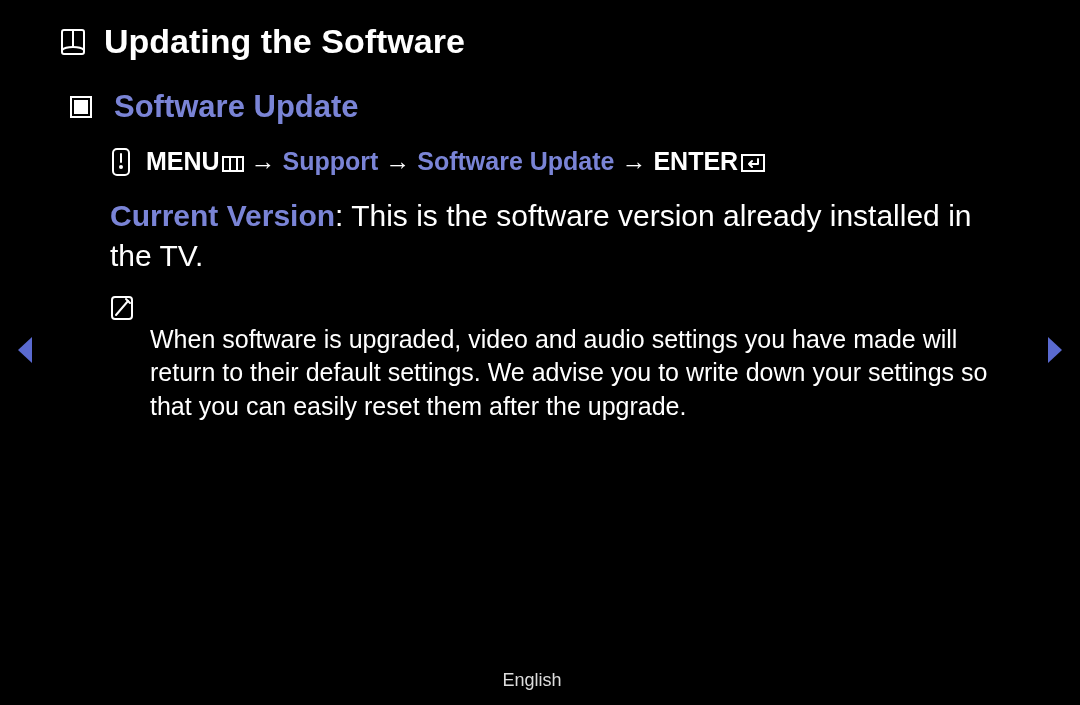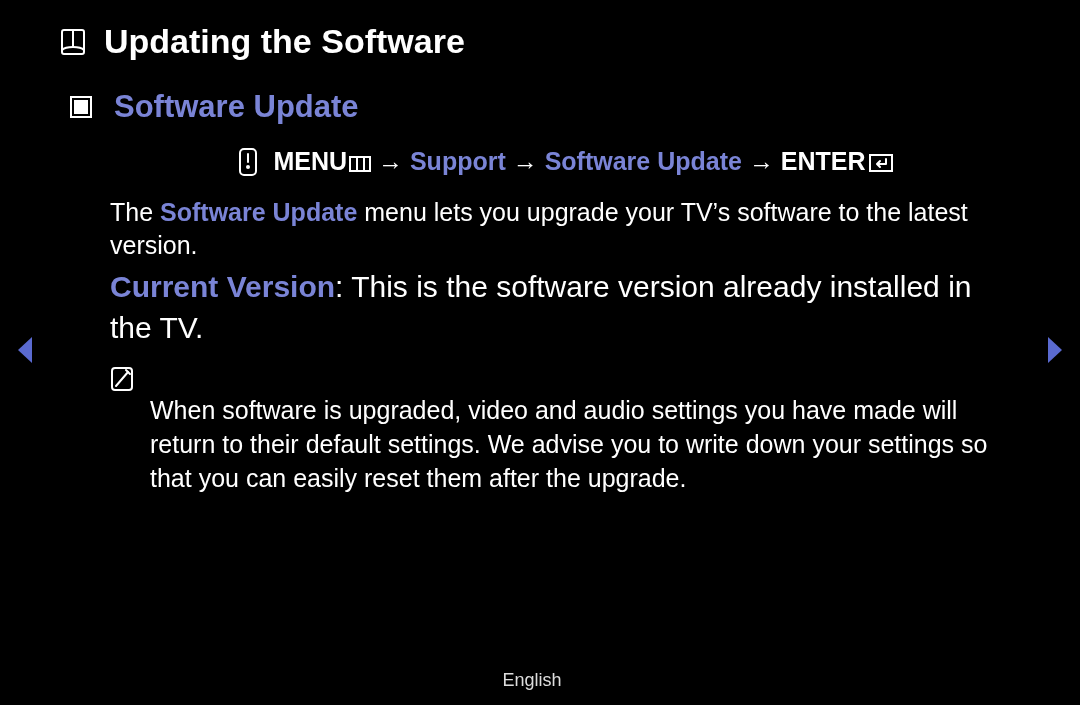--- a/index.html
+++ b/index.html
@@ -55,21 +55,20 @@
   .body-block {
     margin-left: 50px;
   }
   .nav-path-row {
     display: flex;
     align-items: center;
     gap: 14px;
     margin-bottom: 16px;
     font-size: 25px;
     line-height: 1.3;
-    justify-content: center;
   }
   .nav-path-icon svg {
     width: 22px;
     height: 28px;
     display: block;
   }
   .nav-path-text {
     font-weight: 600;
   }
   .nav-path-text .accent {
@@ -200,23 +199,20 @@
         <span class="white"> → </span>
         <span class="white">ENTER</span><span class="enter-glyph">
           <svg width="24" height="18" viewBox="0 0 24 18">
             <rect x="1" y="1" width="22" height="16" fill="none" stroke="#ffffff" stroke-width="2"></rect>
             <path d="M17 5 L17 10 L9 10 M11 7 L8 10 L11 13" fill="none" stroke="#ffffff" stroke-width="2" stroke-linejoin="round" stroke-linecap="round"></path>
           </svg>
         </span>
       </span>
     </div>
 
-    <p class="description">
-      <span>The </span><span class="em">Software Update</span><span> menu lets you upgrade your TV’s software to the latest version.</span>
-    </p>
 
     <p class="current-version">
       <span class="label">Current Version</span><span>: This is the software version already installed in the TV.</span>
     </p>
 
     <div class="note-row">
       <span class="note-icon">
         <svg viewBox="0 0 24 26">
           <rect x="2" y="2" width="20" height="22" rx="3" ry="3" fill="none" stroke="#ffffff" stroke-width="2"></rect>
           <path d="M6 20 L18 6" stroke="#ffffff" stroke-width="2" stroke-linecap="round"></path>

